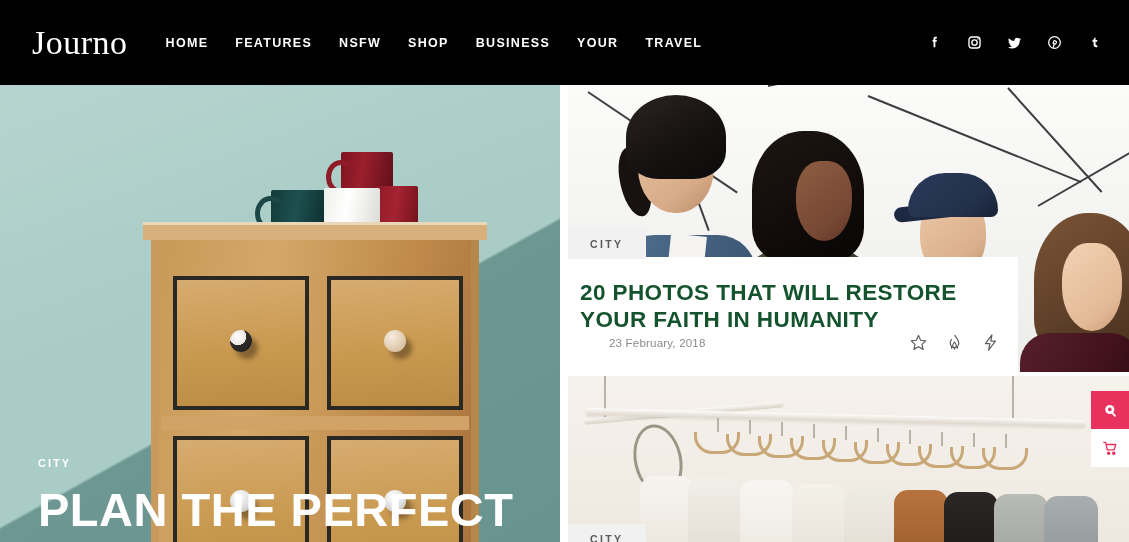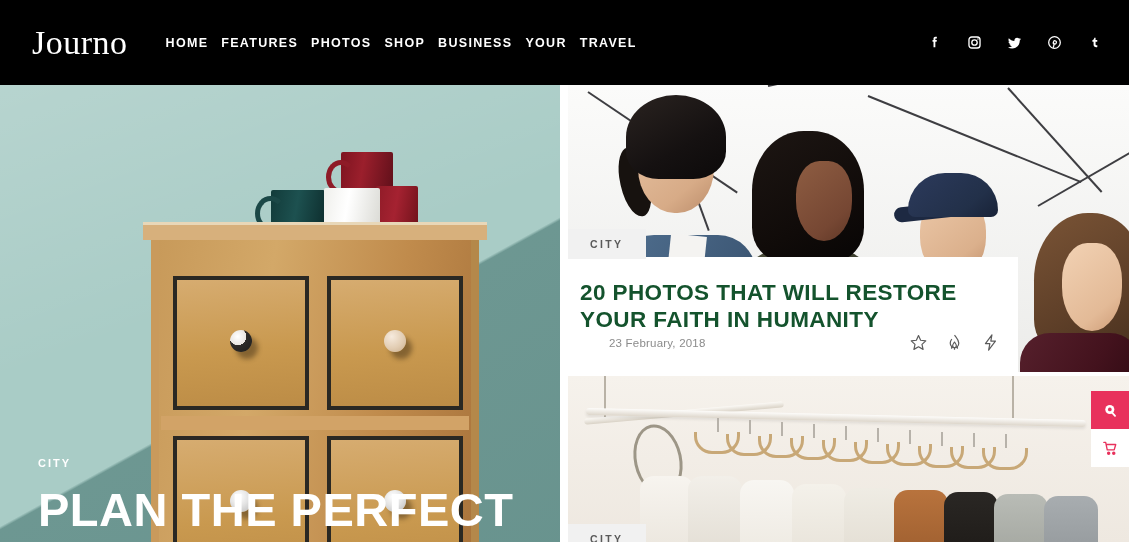--- a/index.html
+++ b/index.html
@@ -23,21 +23,21 @@
     color:#ffffff;
     font-size:34px;
     line-height:1;
     margin-left:32px;
     letter-spacing:0.5px;
     white-space:nowrap;
   }
   .nav{
     display:flex; align-items:center;
     margin-left:38px;
-    gap:13px;
+    gap:27px;
   }
   .nav-item{
     color:#ffffff;
     font-size:12.5px;
     font-weight:bold;
     letter-spacing:1.3px;
     white-space:nowrap;
     cursor:pointer;
   }
   .nav-item.active{ color:#ffffff; }
@@ -360,21 +360,21 @@
 </style>
 </head>
 <body>
 
 <div class="header">
   <div class="logo">Journo</div>
 
   <nav class="nav">
     <div class="nav-item active">HOME</div>
     <div class="nav-item">FEATURES</div>
-    <div class="nav-item">PHOTOS</div>
+    <div class="nav-item">NSFW</div>
     <div class="nav-item">SHOP</div>
     <div class="nav-item">BUSINESS</div>
     <div class="nav-item">YOUR</div>
     <div class="nav-item">TRAVEL</div>
   </nav>
 
   <div class="social">
     <span class="social-icon">
       <svg width="17" height="17" viewBox="0 0 24 24" fill="currentColor">
           <path d="M15.3 8.5h-2.1V7.1c0-.6.4-.8.7-.8h1.4V4h-2c-2.2 0-2.7 1.6-2.7 2.7v1.8H9.2V11h1.4v7.8h2.6V11h1.8l.3-2.5z"></path>

